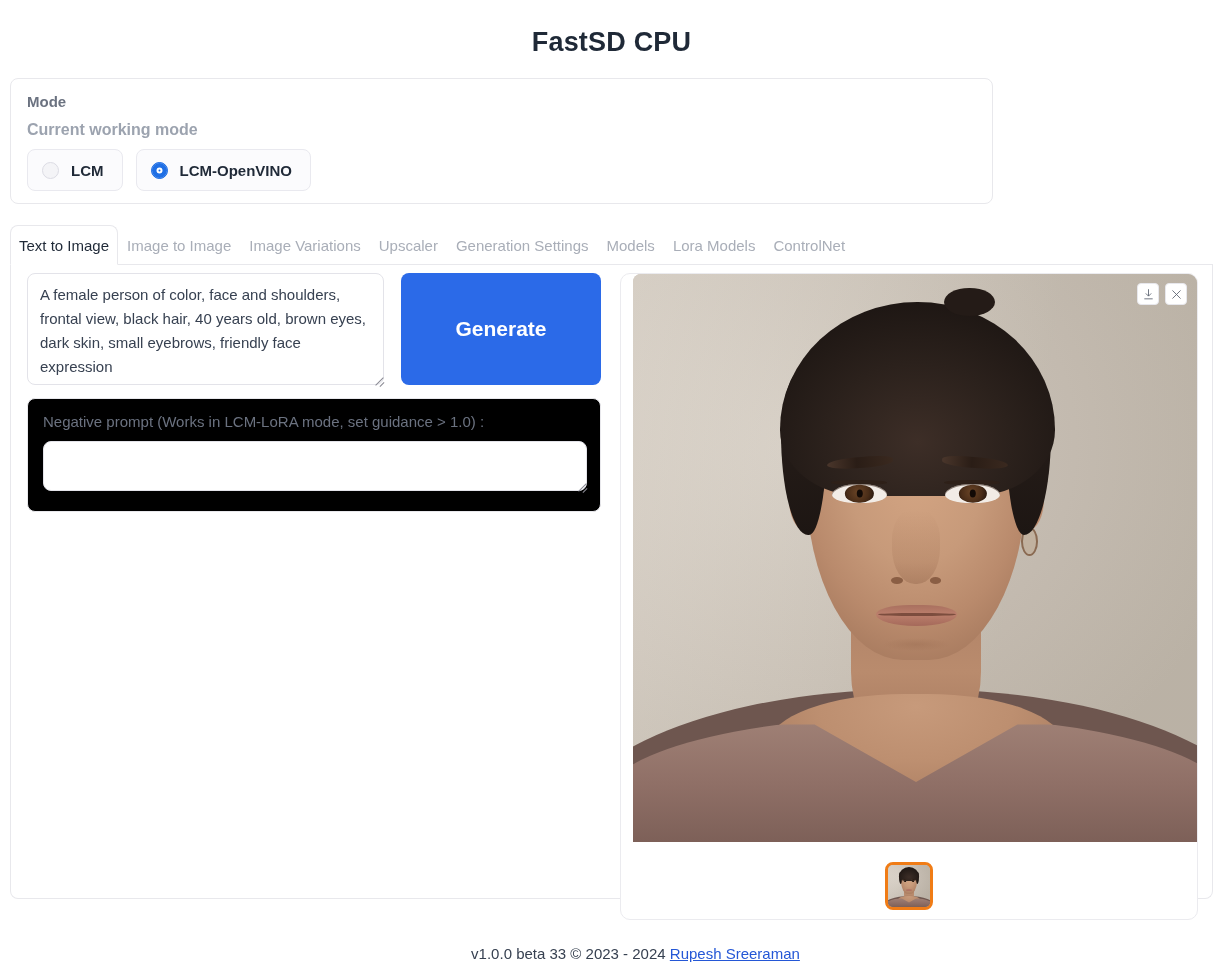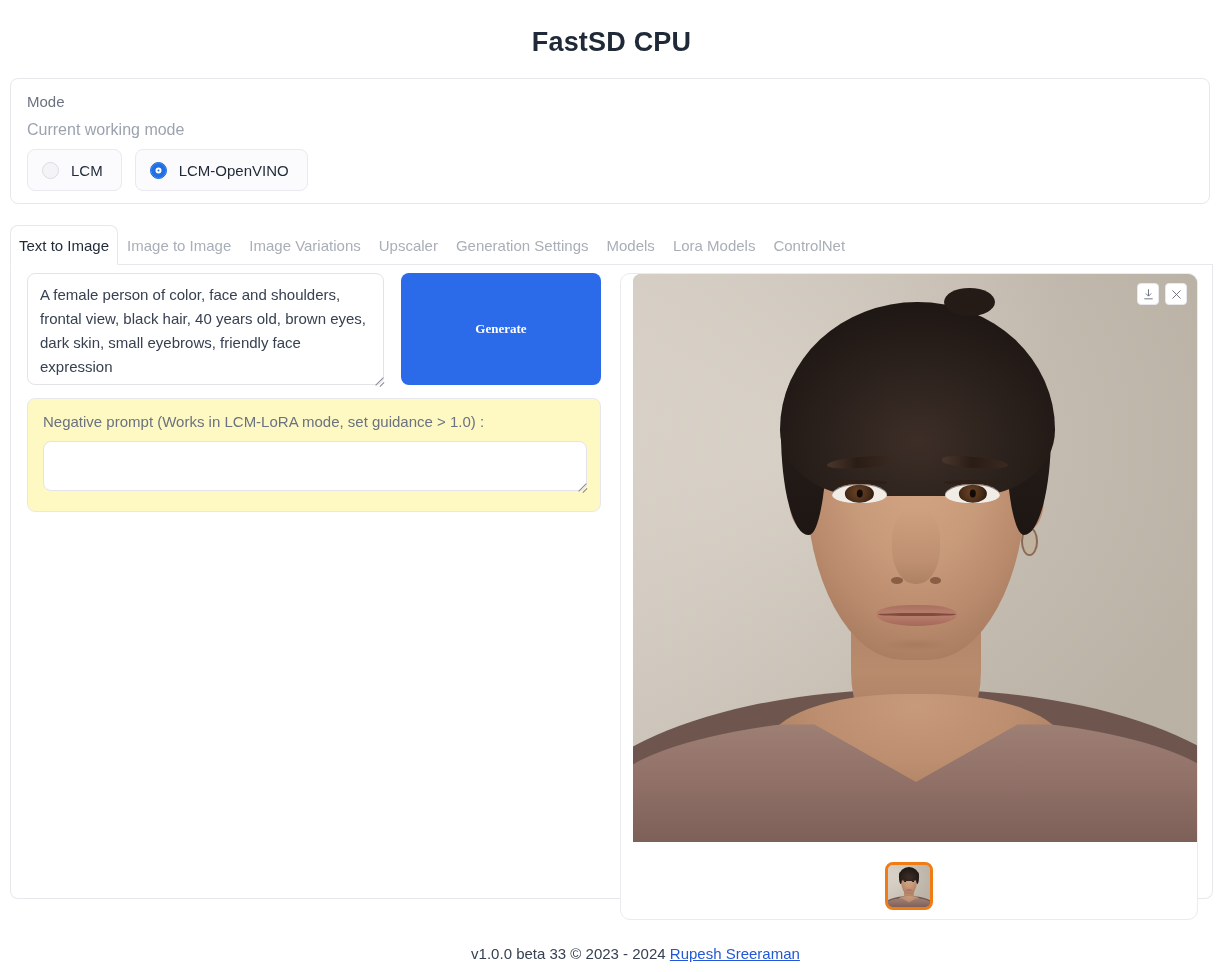--- a/index.html
+++ b/index.html
@@ -23,24 +23,25 @@
     margin: 0;
     padding-top: 24px;
     height: 48px;
     line-height: 36px;
   }
 
   
   .mode-card {
     position: absolute;
     left: 10px; top: 78px;
-    width: 1200px; height: 126px;
+    width: 983px; height: 126px;
     background: #ffffff;
     border: 1px solid #e8e8ec;
     border-radius: 8px;
+    font-weight: bold;
   }
   .mode-label {
     position: absolute; left: 16px; top: 14px;
     font-size: 15px; color: #6b7280;
   }
   .mode-sublabel {
     position: absolute; left: 16px; top: 42px;
     font-size: 16px; color: #9ca3af;
   }
   .radio-row {
@@ -118,30 +119,30 @@
     content: ""; position: absolute; background: #8a8a93; height: 1px;
     transform: rotate(-45deg); transform-origin: center;
   }
   .grip::before { width: 11px; right: 0px; bottom: 3px; }
   .grip::after  { width: 6px;  right: 0px; bottom: 0px; }
 
   .generate-btn {
     position: absolute; left: 390px; top: 8px;
     width: 200px; height: 112px;
     background: #2b6ae8;
-    color: #ffffff; font-size: 13px; font-weight: bold;
+    color: #ffffff; font-size: 21px; font-weight: bold;
     border: none; border-radius: 8px;
     cursor: pointer;
-    font-family: Liberation Serif, serif;
+    font-family: Liberation Sans, sans-serif;
   }
 
   .neg-card {
     position: absolute; left: 16px; top: 133px;
     width: 574px; height: 114px;
-    background: #fef9c3;
+    background: #000000;
     border: 1px solid #e8e8ec; border-radius: 8px;
   }
   .neg-label {
     position: absolute; left: 15px; top: 14px;
     font-size: 15px; color: #6b7280; white-space: nowrap;
   }
   .neg-input {
     position: absolute; left: 15px; top: 42px;
     width: 544px; height: 50px;
     border: 1px solid #e3e3e9; border-radius: 8px;

